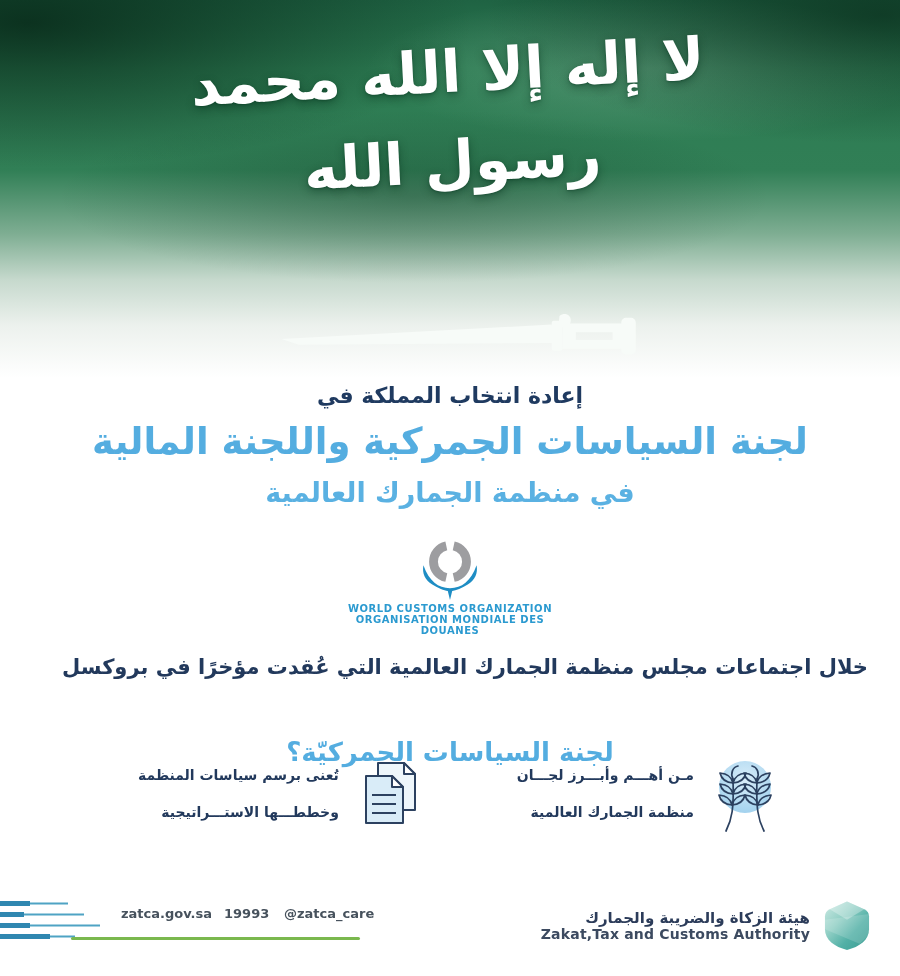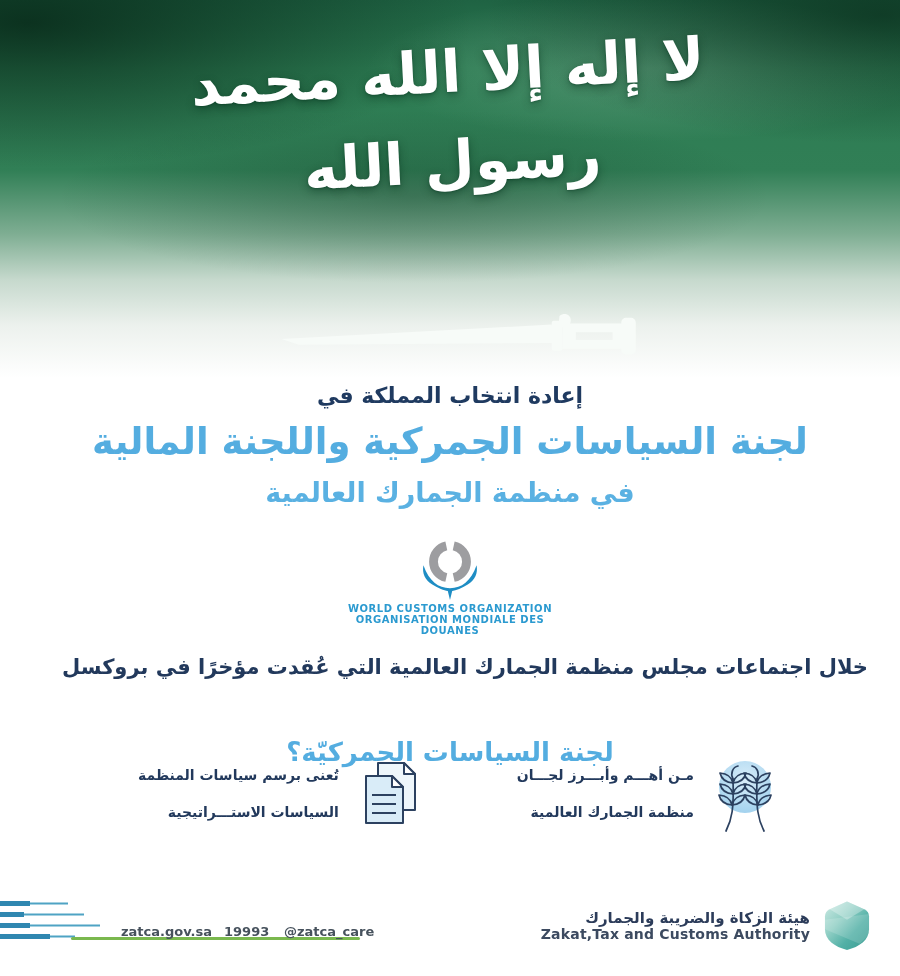--- a/index.html
+++ b/index.html
@@ -46,21 +46,21 @@
   .feature-right { right:116px; }
   .feature-left  { left:138px; }
   .feature-text { text-align:right; direction:rtl; color:#22395c;
                   font-size:14px; font-weight:600; line-height:37px; }
   .feature-icon { width:78px; height:82px; flex:0 0 auto; }
 
   
   .footer-bars { position:absolute; left:0; top:899px; width:110px; height:46px; }
   .green-line  { position:absolute; left:71px; top:937px; width:289px; height:3px;
                  background:#7ab84e; border-radius:2px; }
-  .footer-item { position:absolute; top:906px; font-size:13px; font-weight:600; color:#47525d;margin-top:18px; }
+  .footer-item { position:absolute; top:906px; font-size:13px; font-weight:600; color:#47525d; }
   .footer-website { left:121px; }
   .footer-phone   { left:224px; }
   .footer-social  { left:284px; }
 
   .zatca { position:absolute; right:30px; top:900px; display:flex; align-items:center; gap:14px;margin-left:41px; }
   .zatca-text { text-align:right; }
   .zatca-ar { font-size:15px; font-weight:bold; color:#2c3c5a; direction:rtl; line-height:18px; }
   .zatca-en { font-size:14px; font-weight:bold; color:#3c4a60; letter-spacing:0.2px; line-height:15px; }
   .zatca-shield { width:46px; height:51px; }
 </style>
@@ -135,21 +135,21 @@
           <path d="M26,52 q-11,-1 -13,-10 q11,1 13,10 z"></path>
           <path d="M26,52 q11,-1 13,-10 q-11,1 -13,10 z"></path>
         </g>
       </g>
     </svg>
   </div>
 
   <div class="feature feature-left">
     <div class="feature-text">
       <div>تُعنى برسم سياسات المنظمة</div>
-      <div>السياسات الاستـــراتيجية</div>
+      <div>وخططـــها الاستـــراتيجية</div>
     </div>
     <svg class="feature-icon" viewBox="0 0 78 82" aria-hidden="true">
       <g stroke="#2c4160" stroke-width="2" stroke-linejoin="round">
         <path d="M27,10 h26 l11,11 v36 h-37 z" fill="#eef6fb"></path>
         <path d="M53,10 l11,11 h-11 z" fill="#ffffff"></path>
         <path d="M15,23 h26 l11,11 v36 h-37 z" fill="#d9ecf8"></path>
         <path d="M41,23 l11,11 h-11 z" fill="#ffffff"></path>
         <path d="M21,42 h24" fill="none"></path>
         <path d="M21,51 h24" fill="none"></path>
         <path d="M21,60 h24" fill="none"></path>

